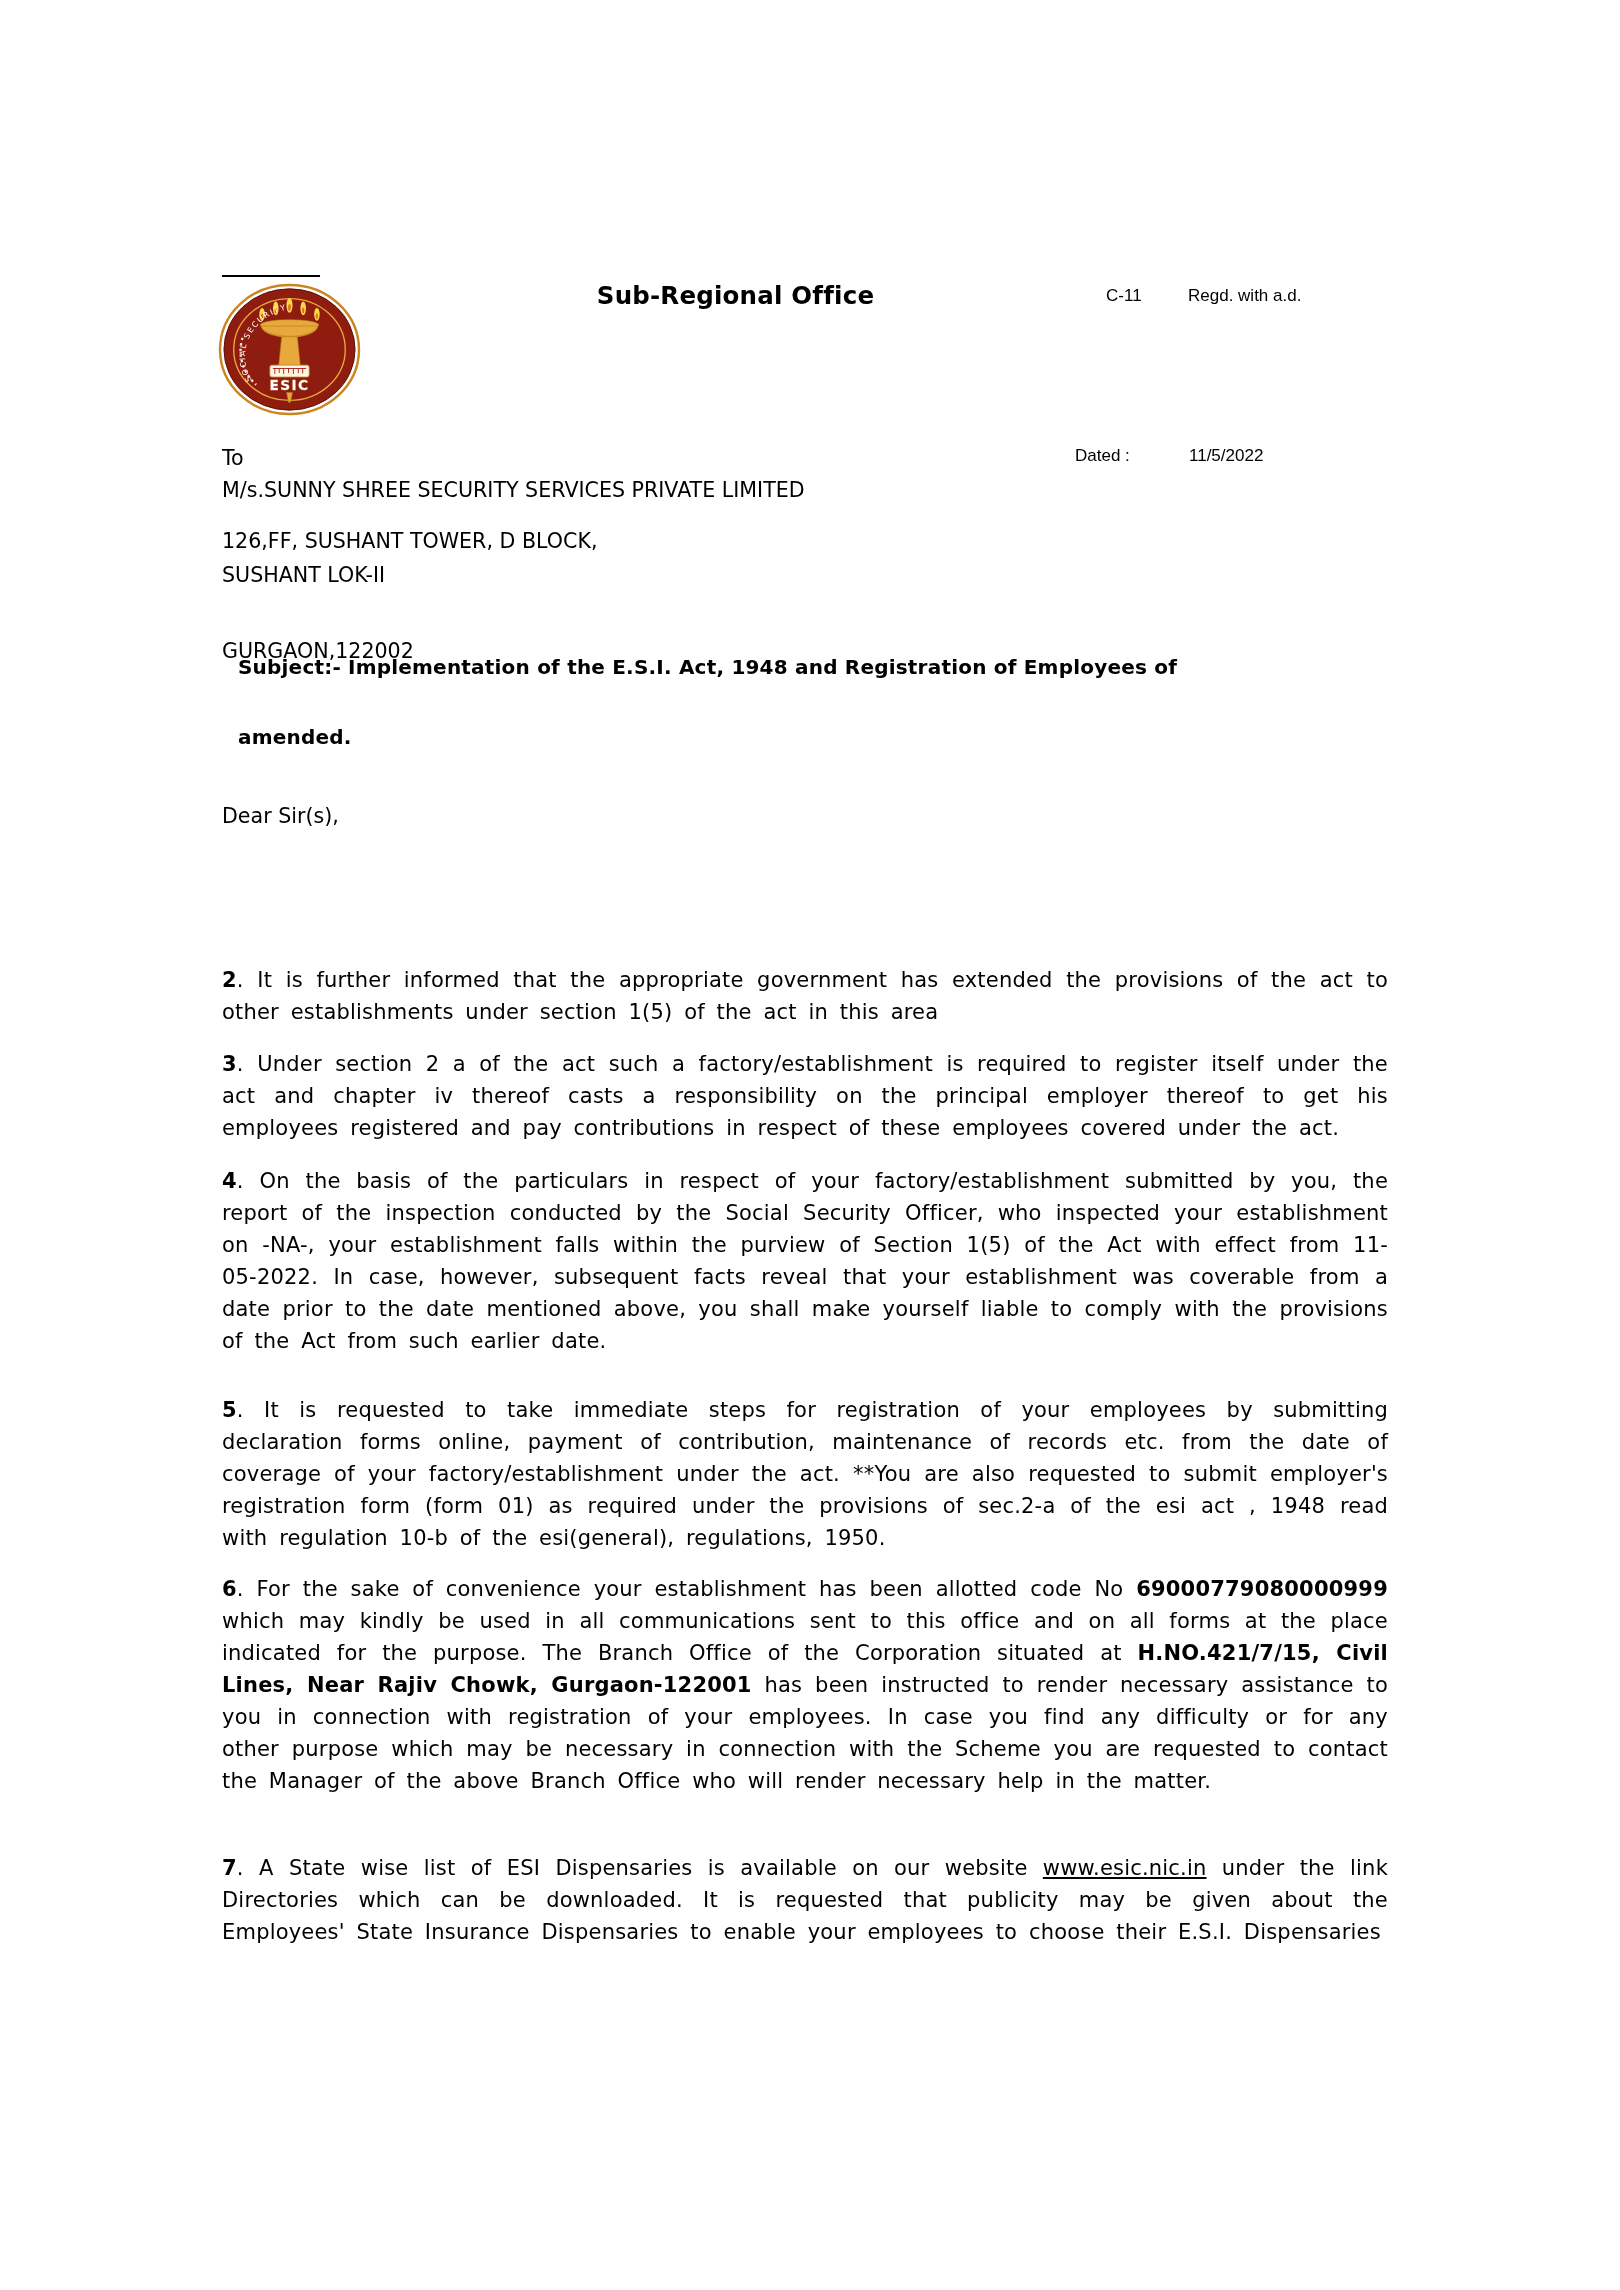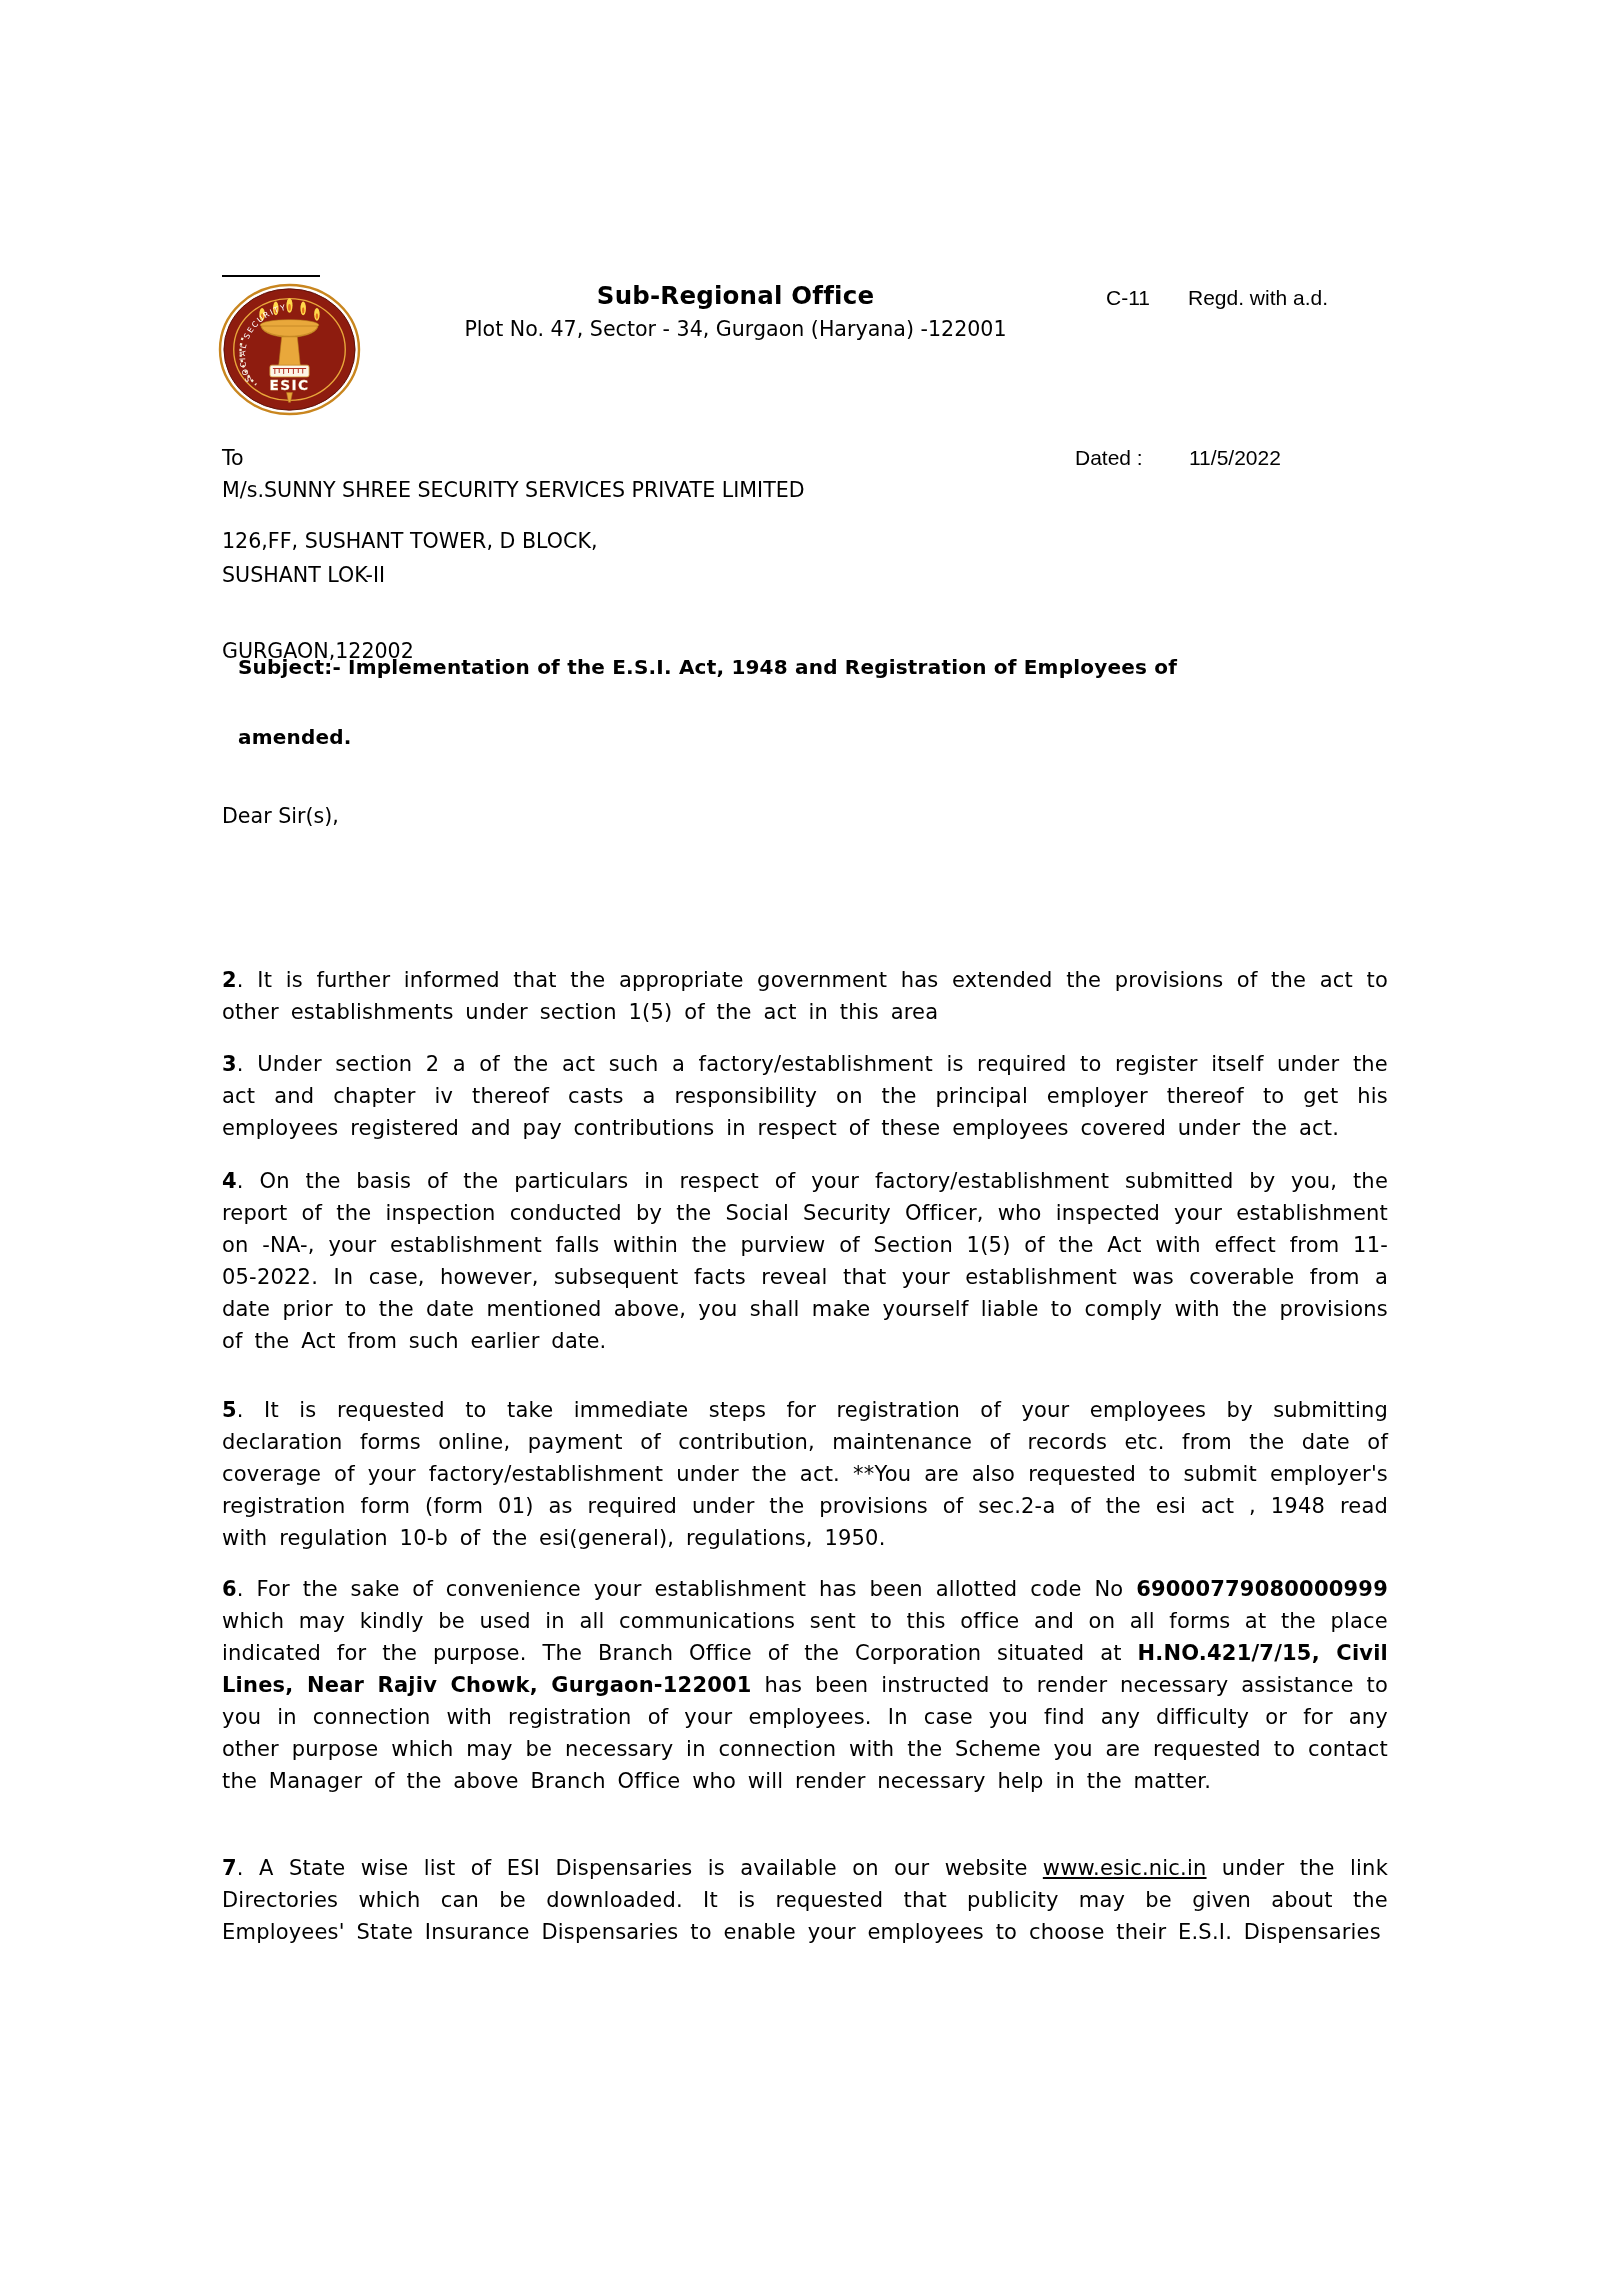--- a/index.html
+++ b/index.html
@@ -16,21 +16,21 @@
     position:absolute;left:222px;top:275px;width:98px;height:2px;background:#000000;
   }
   .logo{position:absolute;left:216px;top:281px;width:147px;height:137px;}
 
   .hdr-center{position:absolute;left:412px;top:281px;width:647px;text-align:center;}
   .hdr-title{font-size:24.5px;font-weight:bold;letter-spacing:0.2px;}
   .hdr-corp{font-size:20.6px;margin-top:8.8px;}
   .hdr-addr{font-size:20.6px;margin-top:6.9px;}
 
   .hdr-code,.hdr-regd,.dated-label,.date-value{
-    position:absolute;font-size:21px;font-family:"Liberation Sans",sans-serif;
+    position:absolute;font-size:17px;font-family:"Liberation Sans",sans-serif;
   }
   .hdr-code{left:1106px;top:286px;}
   .hdr-regd{left:1188px;top:286px;}
 
   .to-label{position:absolute;left:222px;top:446px;font-size:20.6px;}
   .dated-label{left:1075px;top:446px;}
   .date-value{left:1189px;top:446px;}
   .recipient-name{position:absolute;left:222px;top:478px;font-size:20.6px;}
   .addr-line{position:absolute;left:222px;font-size:20.6px;}
   .addr-1{top:529px;}
@@ -106,21 +106,20 @@
     </defs>
     <text font-size="8" letter-spacing="1.6" fill="#ffffff">
       <textPath href="#mottoArc" startOffset="6">SOCIAL SECURITY</textPath>
     </text>
 
     <path d="M27,58 A52,48 0 0 0 41,106" fill="none" stroke="#f5e9d0" stroke-width="2.4" stroke-dasharray="2.5 3.2"></path>
   </svg>
 
   <div class="hdr-center">
     <div class="hdr-title">Sub-Regional Office</div>
-    <div class="hdr-addr">Plot No. 47, Sector - 34, Gurgaon (Haryana) -122001</div>
   </div>
 
   <div class="hdr-code">C-11</div>
   <div class="hdr-regd">Regd. with a.d.</div>
 
   <div class="to-label">To</div>
   <div class="dated-label">Dated :</div>
   <div class="date-value">11/5/2022</div>
   <div class="recipient-name">M/s.SUNNY SHREE SECURITY SERVICES PRIVATE LIMITED</div>
   <div class="addr-line addr-1">126,FF, SUSHANT TOWER, D BLOCK,</div>

